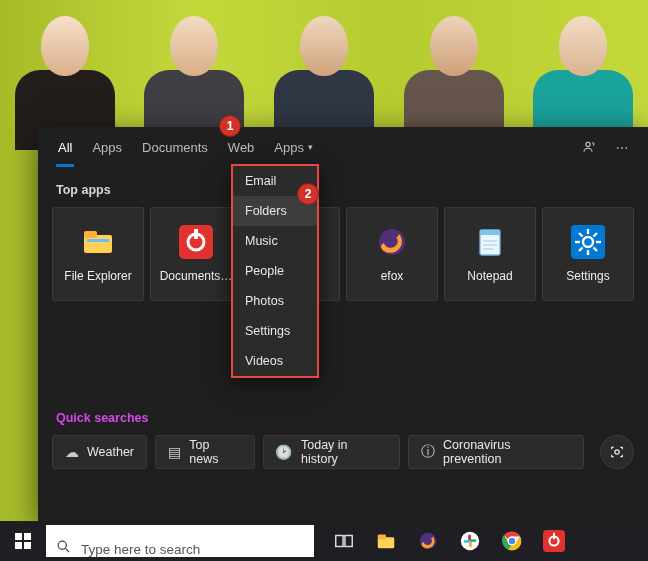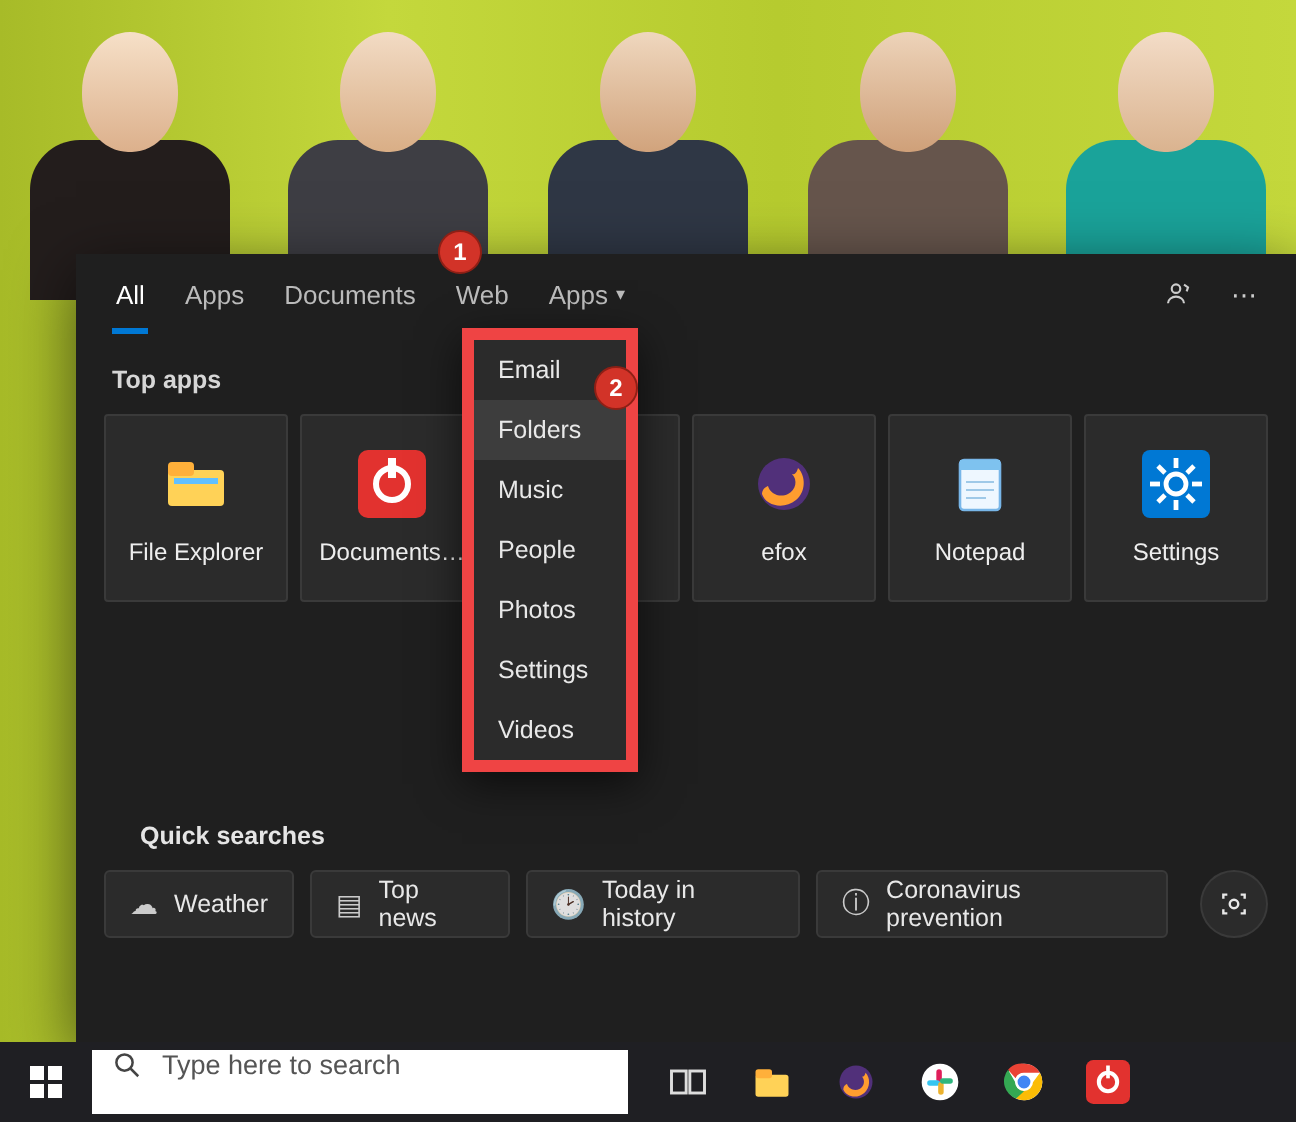--- a/index.html
+++ b/index.html
@@ -54,28 +54,28 @@
   .app-tile{
     flex:1; height:94px; background:#2b2b2b; border:1px solid #3a3a3a; border-radius:2px;
     display:flex; flex-direction:column; align-items:center; justify-content:center;
     font-size:12px; color:#eee; cursor:pointer; gap:10px;
   }
   .app-icon{ width:34px; height:34px; display:flex; align-items:center; justify-content:center;}
   .app-icon svg{width:34px;height:34px;}
 
   .more-menu{
     position:absolute; left:231px; top:164px; width:88px;
-    background:#2b2b2b; border:6px solid #ef4444; z-index:5;
+    background:#2b2b2b; border:2px solid #ef4444; z-index:5;
     box-shadow:0 6px 20px rgba(0,0,0,.6);
     font-size:12.5px;
   }
   .more-item{ padding:8px 12px; color:#e8e8e8; cursor:pointer;}
   .more-item.hover{ background:#3d3d3d;}
 
-  .quick-title{ font-size:12.5px; color:#e5e5e5; margin:110px 0 10px 32px; font-weight:600;}
+  .quick-title{ font-size:12.5px; color:#d946ef; margin:110px 0 10px 18px; font-weight:600;}
   .quick-row{ display:flex; gap:8px; padding:0 14px; align-items:center;}
   .chip{
     height:34px; background:#2b2b2b; border:1px solid #3a3a3a; border-radius:3px;
     display:flex; align-items:center; gap:8px; padding:0 12px;
     font-size:12.5px; color:#e8e8e8; cursor:pointer;
   }
   .chip .ci{font-size:14px; opacity:.85;}
   .quick-row .flex1{flex:1;}
   .round-btn{
     width:34px;height:34px;border:1px solid #3a3a3a;border-radius:50%;background:#2b2b2b;
@@ -92,21 +92,21 @@
   .badge.b1{left:219px; top:115px;}
   .badge.b2{left:297px; top:183px;}
 
   
   .taskbar{
     position:absolute; left:0; right:0; bottom:0; height:40px;
     background:#1f1f23; display:flex; align-items:center; color:#fff;
   }
   .start-btn{ width:46px; height:40px; display:flex; align-items:center; justify-content:center; cursor:pointer;}
   .searchbox{
-    width:268px; height:32px; background:#fff; color:#333; display:flex; align-items:flex-start;
+    width:268px; height:32px; background:#fff; color:#333; display:flex; align-items:flex-end;
     padding:0 10px; gap:10px; font-size:13.5px; cursor:text; margin-left:0;
   }
   .searchbox .mag{color:#444;}
   .task-icons{ display:flex; align-items:center; gap:2px; margin-left:10px;}
   .tb-icon{ width:40px; height:40px; display:flex; align-items:center; justify-content:center; cursor:pointer;}
   .tb-icon svg{width:22px;height:22px;}
 </style>
 </head>
 <body>
 

